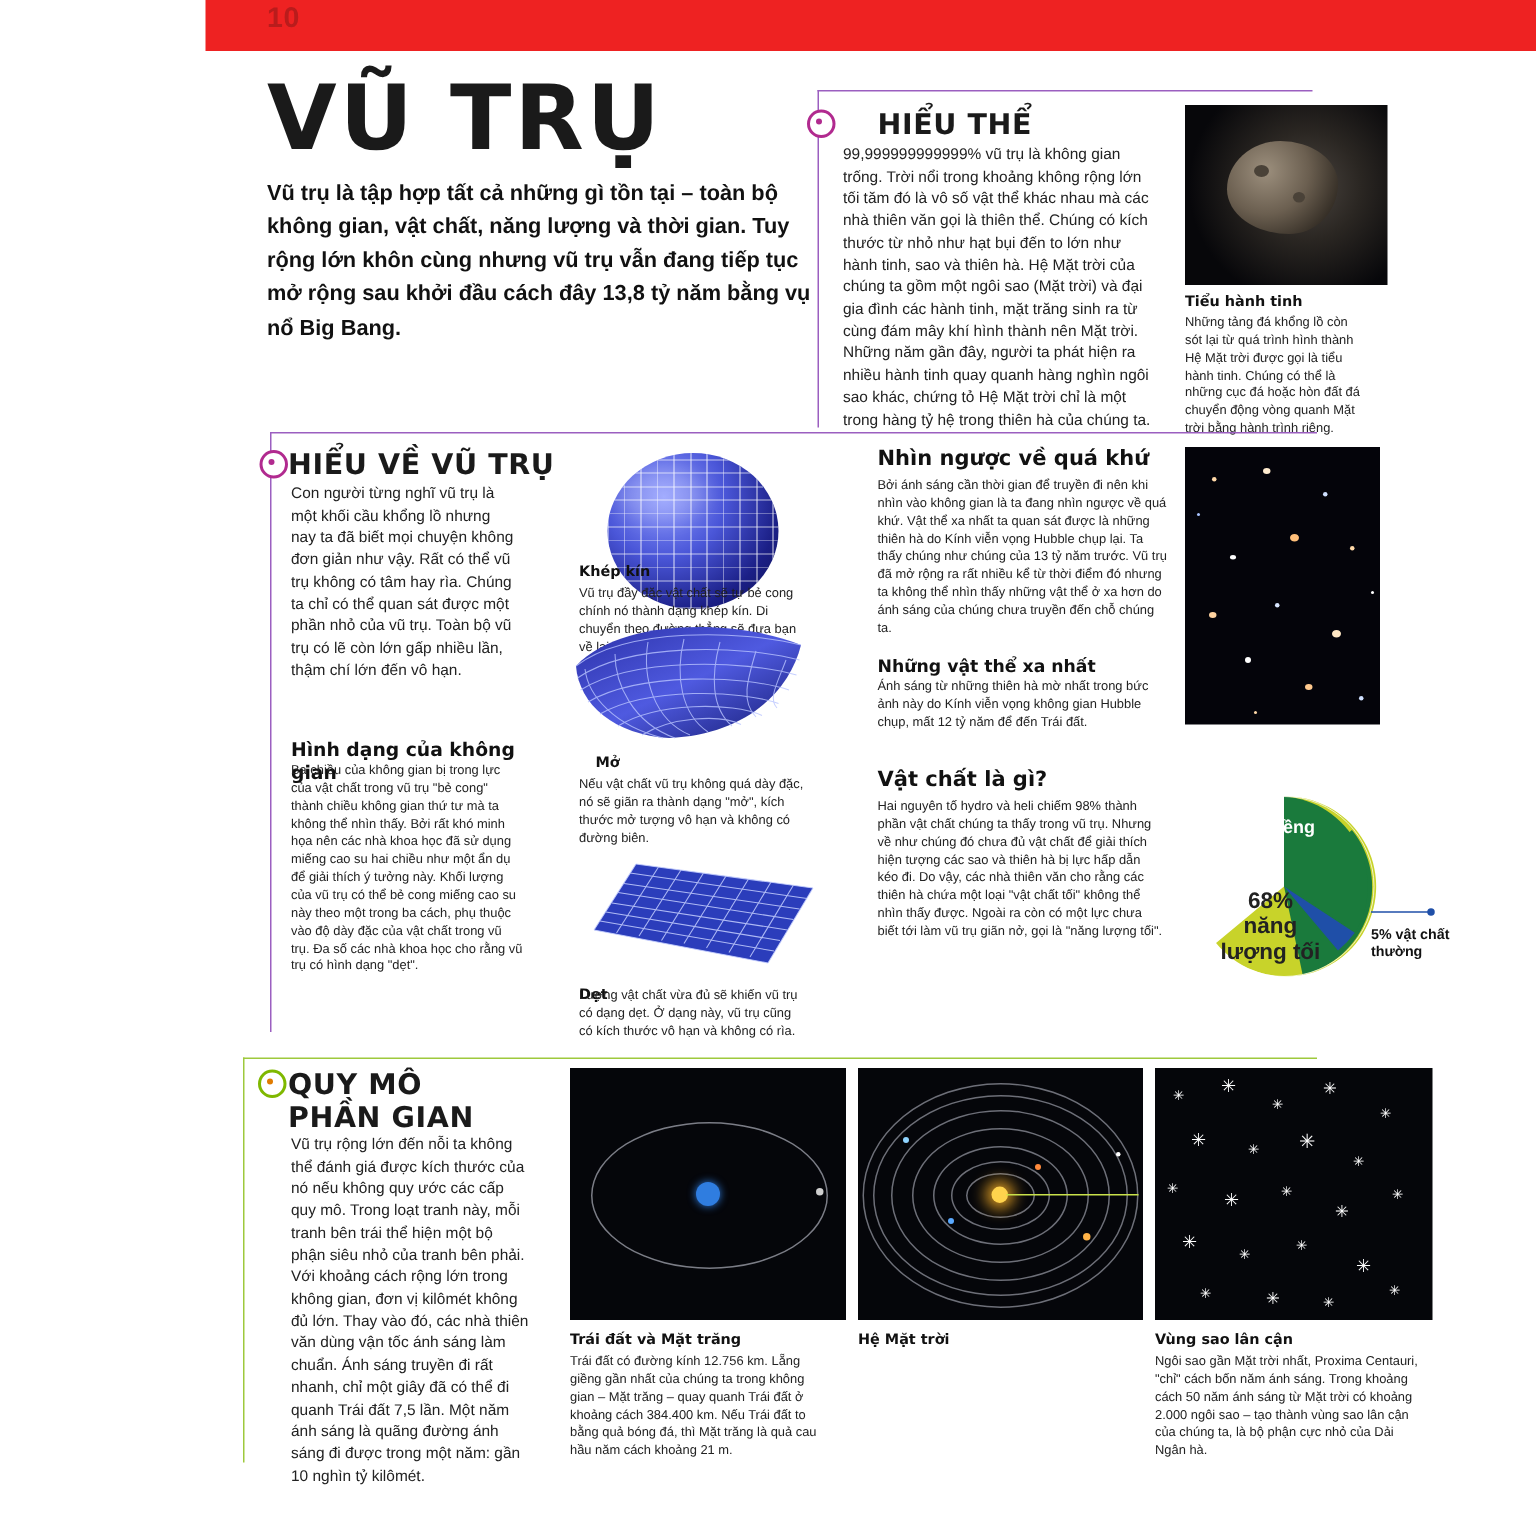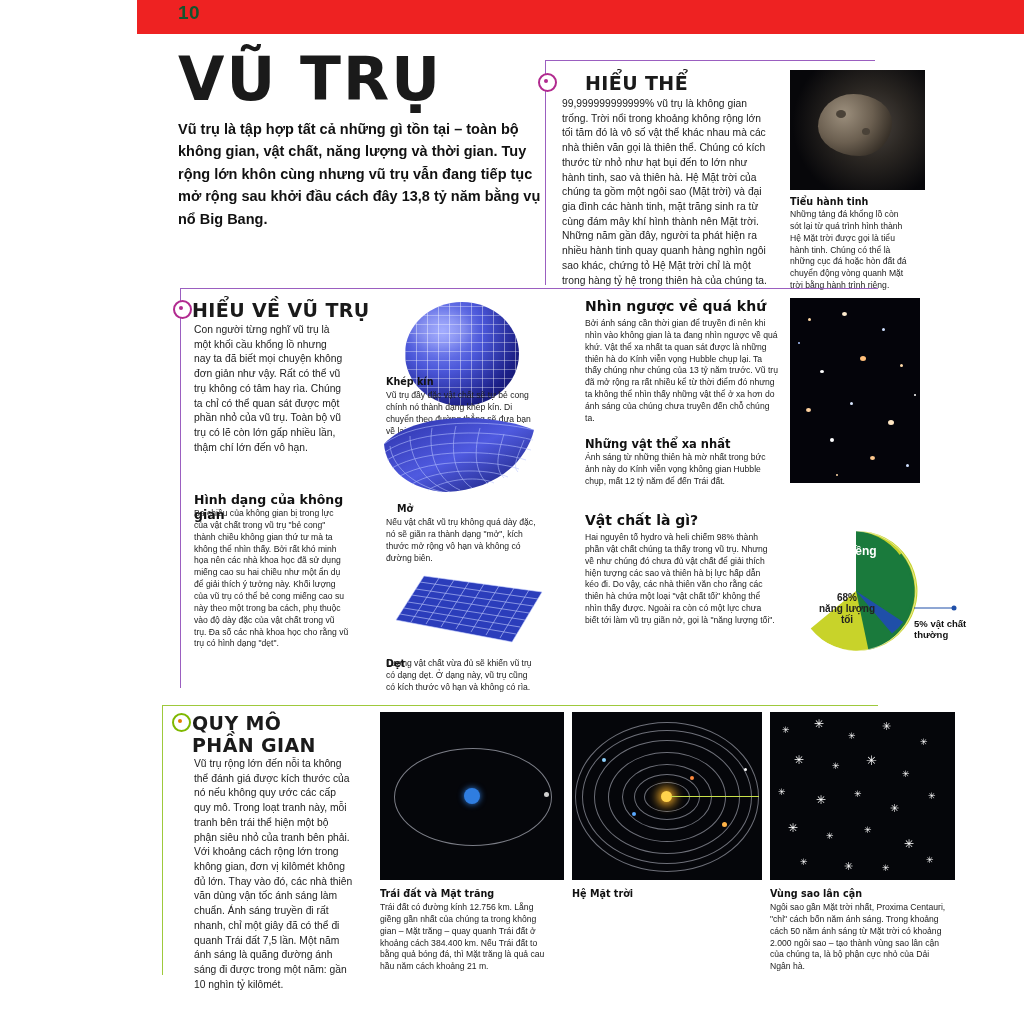--- a/index.html
+++ b/index.html
@@ -15,21 +15,21 @@
     position:absolute;left:0;top:0;width:1024px;height:1024px;
     background:#fff;
   }
   
   .topband{
     position:absolute;left:137px;top:0;width:887px;height:34px;
     background:#ee2222;
   }
   .pagenum{
     position:absolute;left:178px;top:2px;
-    font-size:19px;font-weight:bold;color:#14532d;
+    font-size:19px;font-weight:bold;color:#b91c1c;
     letter-spacing:.5px;
   }
   .leftmargin{
     position:absolute;left:0;top:0;width:137px;height:1024px;background:#fff;
   }
   .bottomwhite{
     position:absolute;left:137px;top:990px;width:887px;height:34px;background:#fff;
   }
   
   .rule{position:absolute;background:#9b5fc0;height:1px;}
@@ -168,21 +168,21 @@
         <path d="M34,32 C34,52 46,78 74,88"></path>
         <path d="M56,24 C52,48 60,76 84,86"></path>
         <path d="M80,22 C74,46 78,72 96,84"></path>
         <path d="M104,24 C98,46 98,68 112,80"></path>
         <path d="M128,30 C122,50 118,64 128,74"></path>
         <path d="M148,36 C142,52 136,62 142,68"></path>
       </g>
     </svg>
   </div>
   <div class="col capt" style="left:386px;top:503px;width:80px;margin-left:11px;">Mở</div>
-  <div class="col cap" style="left:386px;top:517px;width:150px;">Nếu vật chất vũ trụ không quá dày đặc, nó sẽ giãn ra thành dạng "mở", kích thước mở rộng vô hạn và không có đường biên.</div>
+  <div class="col cap" style="left:386px;top:517px;width:150px;">Nếu vật chất vũ trụ không quá dày đặc, nó sẽ giãn ra thành dạng "mở", kích thước mở tượng vô hạn và không có đường biên.</div>
 
   <div style="position:absolute;left:394px;top:570px;width:150px;height:78px;overflow:hidden;">
     <svg width="150" height="78" viewBox="0 0 150 78">
       <path d="M30,6 L148,22 L118,72 L2,50 Z" fill="#2b3dbb"></path>
       <g stroke="#c6d0ff" stroke-width="0.7" fill="none" opacity="0.85">
         <path d="M30,6 L148,22"></path>
           <path d="M26,12 L144,29"></path>
           <path d="M22,19 L139,36"></path>
         <path d="M18,25 L135,43"></path>
           <path d="M14,32 L131,50"></path>
@@ -240,21 +240,21 @@
       <path d="M70,75 L70,15 A60,60 0 0 1 117.2,105.9 Z" fill="#1a7a3c"></path>
 
       <path d="M70,75 L117.2,105.9 A60,60 0 0 1 106,117.6 Z" fill="#1f4fa8"></path>
       <circle cx="70" cy="75" r="60" fill="none" stroke="#ffffff" stroke-width="0.5"></circle>
       <line x1="128" y1="92" x2="168" y2="92" stroke="#1f4fa8" stroke-width="1"></line>
       <circle cx="168" cy="92" r="2.5" fill="#1f4fa8"></circle>
     </svg>
     <div class="legend" style="position:absolute;left:38px;top:14px;color:#ffffff;font-size:12px;text-align:left;width:60px;">
       <span>27%</span><br><span>vật giềng tối</span>
     </div>
-    <div class="legend" style="position:absolute;left:26px;top:76px;color:#222;font-size:10px;text-align:center;width:70px;">
+    <div class="legend" style="position:absolute;left:26px;top:76px;color:#222;font-size:15px;text-align:center;width:70px;">
       <span>68%</span><br><span>năng lượng tối</span>
     </div>
     <div class="legend" style="position:absolute;left:128px;top:102px;color:#111;font-size:9.5px;width:70px;">
       <span>5%</span> <span>vật chất thường</span>
     </div>
   </div>
   <div class="smallcaps" style="position:absolute;left:806px;top:716px;margin-left:32px;">THÀNH PHẦN VŨ TRỤ</div>
 
   <div class="rule-green" style="left:162px;top:705px;width:716px;"></div>
   <div class="vrule-green" style="left:162px;top:705px;height:270px;"></div>

